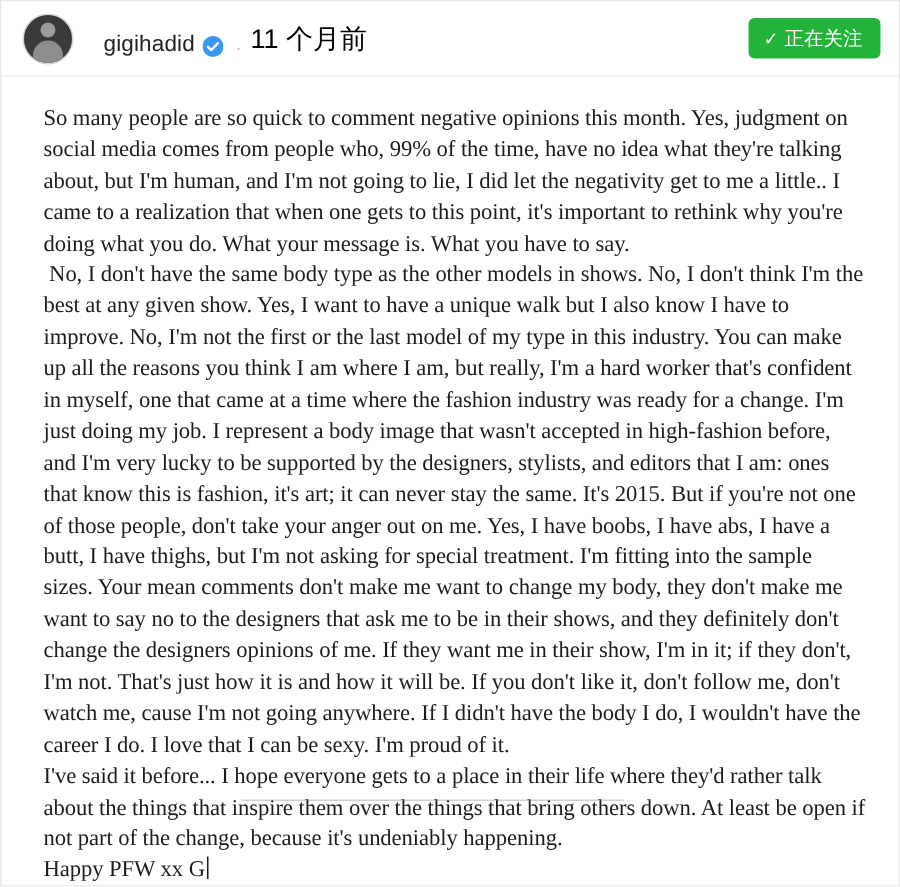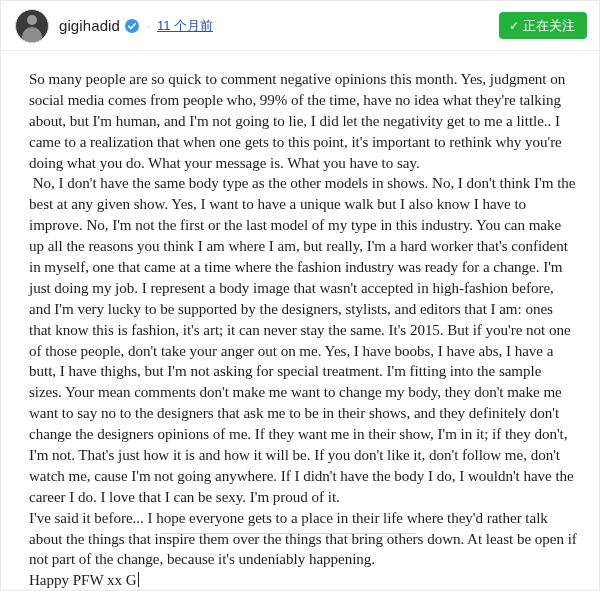--- a/index.html
+++ b/index.html
@@ -56,22 +56,22 @@
     left: 50%;
     top: 17px;
     width: 20px;
     height: 16px;
     margin-left: -10px;
     border-radius: 10px 10px 0 0;
     background: #8d8d8d;
   }
   .name-wrap {
     display: flex;
-    align-items: center;
-    margin-left: 10px;
+    align-items: flex-end;
+    margin-left: 20px;
     flex: 1 1 auto;
     min-width: 0;
   }
   .username {
     font-size: 15px;
     color: #222222;
     font-weight: 400;
     letter-spacing: 0.1px;
     white-space: nowrap;
   }
@@ -83,24 +83,23 @@
     position: relative;
   }
   .verified svg { display: block; }
   .sep-dot {
     color: #bcbcbc;
     font-size: 12px;
     margin: 0 6px 0 8px;
     line-height: 1;
   }
   .timestamp {
-    font-size: 13px;
-    color: #1d4ed8;
+    font-size: 18px;
+    color: #000000;
     white-space: nowrap;
-    text-decoration: underline;
   }
   .follow-btn {
     flex: 0 0 auto;
     background: #24b33a;
     color: #ffffff;
     font-size: 13px;
     border-radius: 4px;
     padding: 7px 12px 7px 10px;
     display: flex;
     align-items: center;

